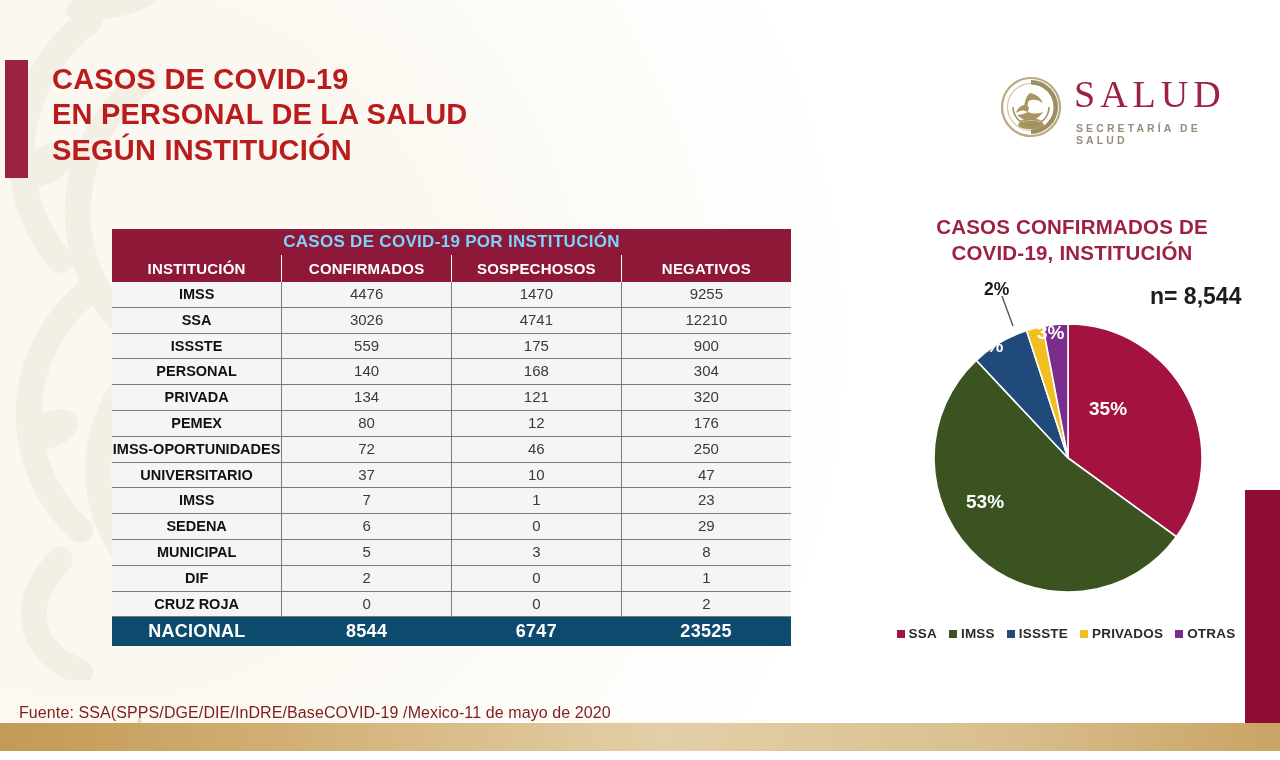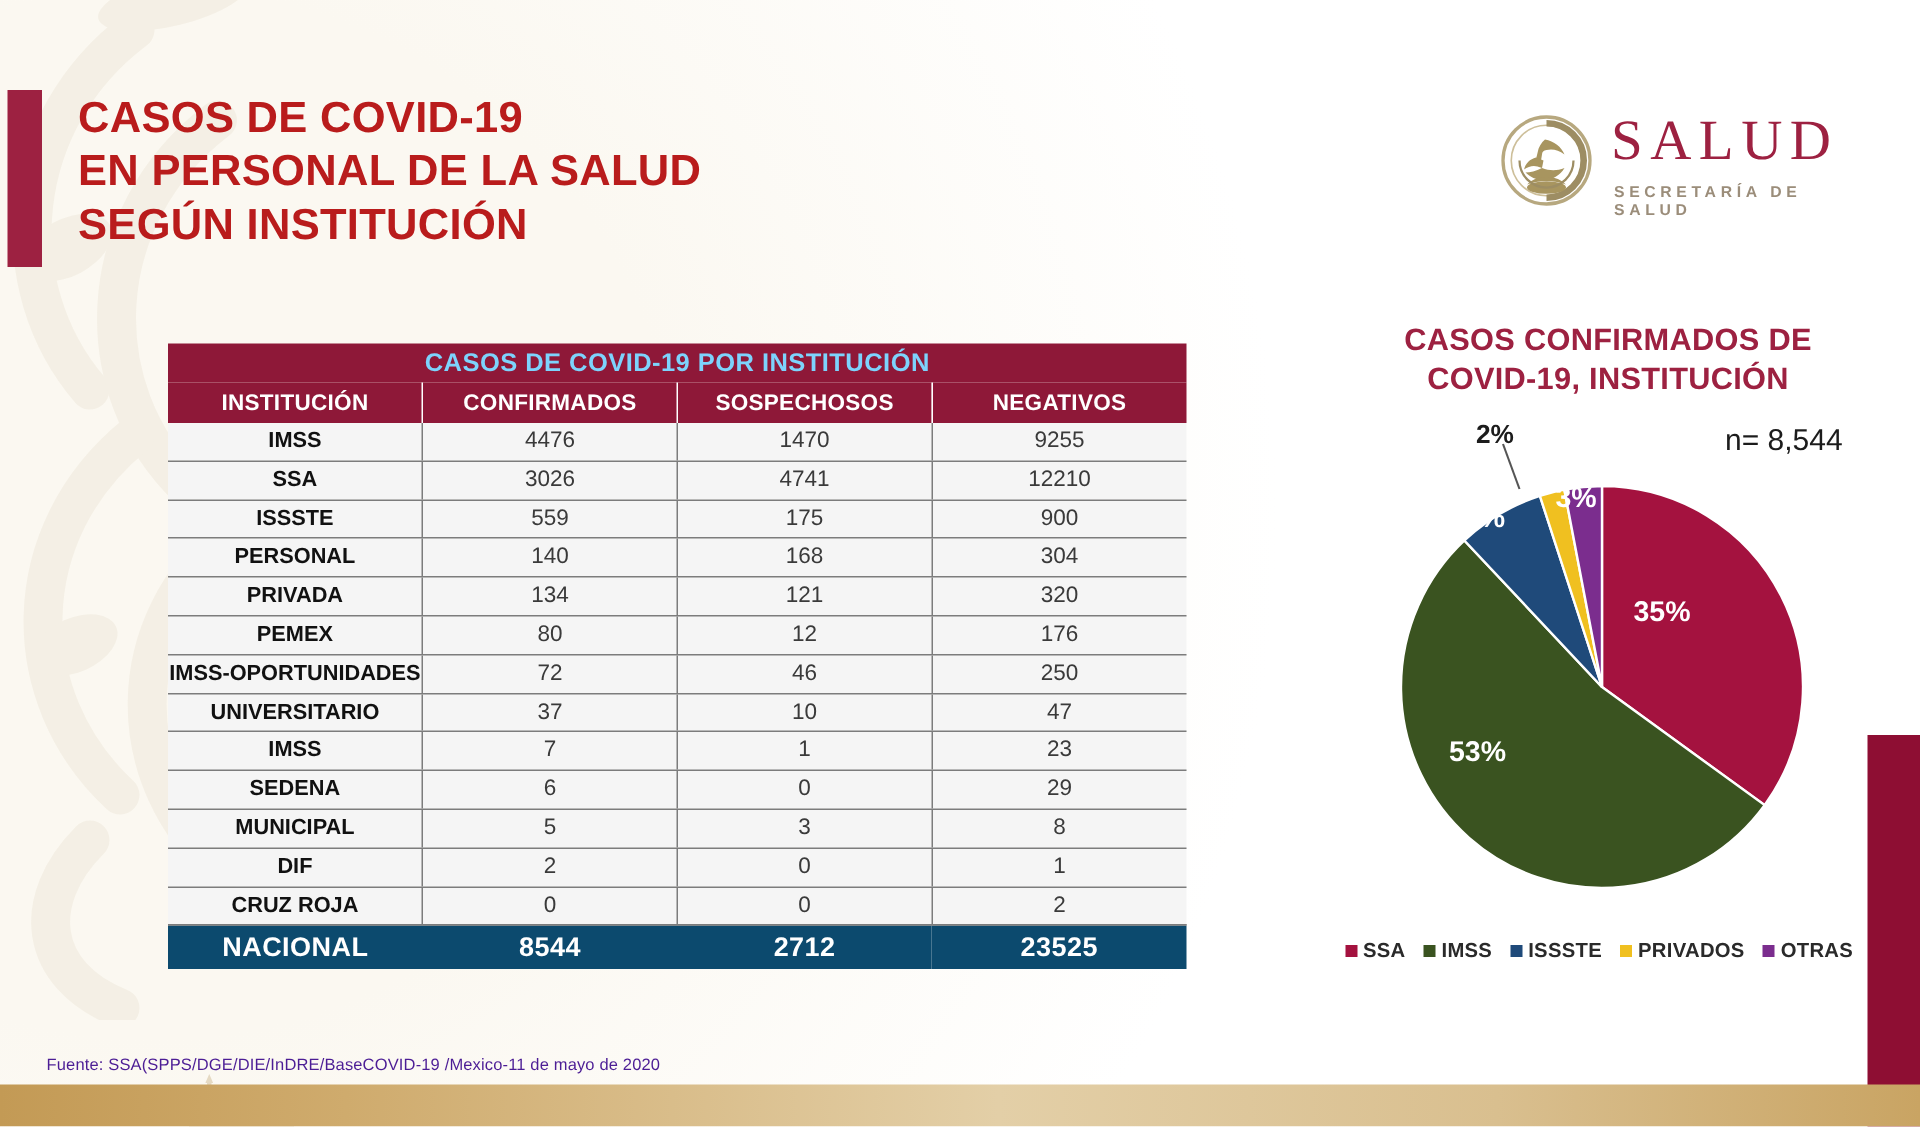--- a/index.html
+++ b/index.html
@@ -45,37 +45,37 @@
   .cell{background:#f2f2f2;height:24.8px;line-height:24.8px;text-align:center;
      border-bottom:1px solid #7c7c7c;border-left:1px solid #7c7c7c;color:#3a3a3a;font-size:15px;}
   .cell.inst{font-weight:bold;color:#111111;border-left:none;font-size:14.5px;}
   tr.rowA .cell{background:#f5f5f5;}
   .total td{background:#0c4a6e;color:#ffffff;font-weight:bold;font-size:18px;
      height:29px;line-height:29px;text-align:center;border:none;letter-spacing:.3px;}
   
   #pie-title{position:absolute;left:866px;top:182px;width:412px;text-align:center;
      color:#9d2141;font-weight:bold;font-size:20.5px;line-height:1.28;letter-spacing:.2px;margin-top:32px;}
   #pie-svg{position:absolute;left:930px;top:320px;width:276px;height:276px;}
-  #n-label{position:absolute;left:1150px;top:283px;color:#1c1c1c;font-weight:normal;font-size:20px;white-space:nowrap;}
+  #n-label{position:absolute;left:1150px;top:283px;color:#1c1c1c;font-weight:bold;font-size:23px;white-space:nowrap;}
   .pctlab{position:absolute;font-weight:bold;font-size:19px;color:#ffffff;white-space:nowrap;}
   .pctlab.dark{color:#1c1c1c;font-size:17.5px;}
   #lab35{left:1089px;top:398px;}
   #lab53{left:966px;top:491px;}
   #lab7{left:976px;top:335px;}
   #lab3{left:1037px;top:322px;}
   #lab2{left:984px;top:279px;}
   #leader2{position:absolute;left:1000px;top:295px;width:16px;height:32px;}
   
   #legend{position:absolute;left:886px;top:626px;width:360px;
      display:flex;align-items:center;justify-content:center;gap:12px;
      font-weight:bold;font-size:13.5px;color:#2a2a2a;letter-spacing:.2px;}
   .lg{display:flex;align-items:center;gap:4px;}
   .lgsw{width:8px;height:8px;display:inline-block;}
   
-  #footer-src{position:absolute;left:19px;top:704px;color:#4c1d95;font-size:11px;letter-spacing:.1px;margin-left:12px;}
+  #footer-src{position:absolute;left:19px;top:704px;color:#7f1d1d;font-size:16px;letter-spacing:.1px;}
 </style>
 </head>
 <body>
 
 <div id="bgtint"></div>
 
 <svg id="watermark" viewBox="0 0 560 720" aria-hidden="true">
   <g fill="none" stroke="#efe9dc" stroke-width="26" stroke-linecap="round">
     <path d="M150 60 C 70 120, 60 230, 120 300"></path>
     <path d="M205 120 C 120 185, 118 300, 185 365"></path>
@@ -210,21 +210,21 @@
           <td class="cell inst">CRUZ ROJA</td>
           <td class="cell ">0</td>
           <td class="cell ">0</td>
           <td class="cell ">2</td>
         </tr>
       </tbody>
     <tfoot>
       <tr class="total">
         <td>NACIONAL</td>
         <td>8544</td>
-        <td>2712</td>
+        <td>6747</td>
         <td>23525</td>
       </tr>
     </tfoot>
   </table>
 </div>
 
 <div id="pie-title">
   <span>CASOS CONFIRMADOS DE</span><br>
   <span>COVID-19, INSTITUCIÓN</span>
 </div>

